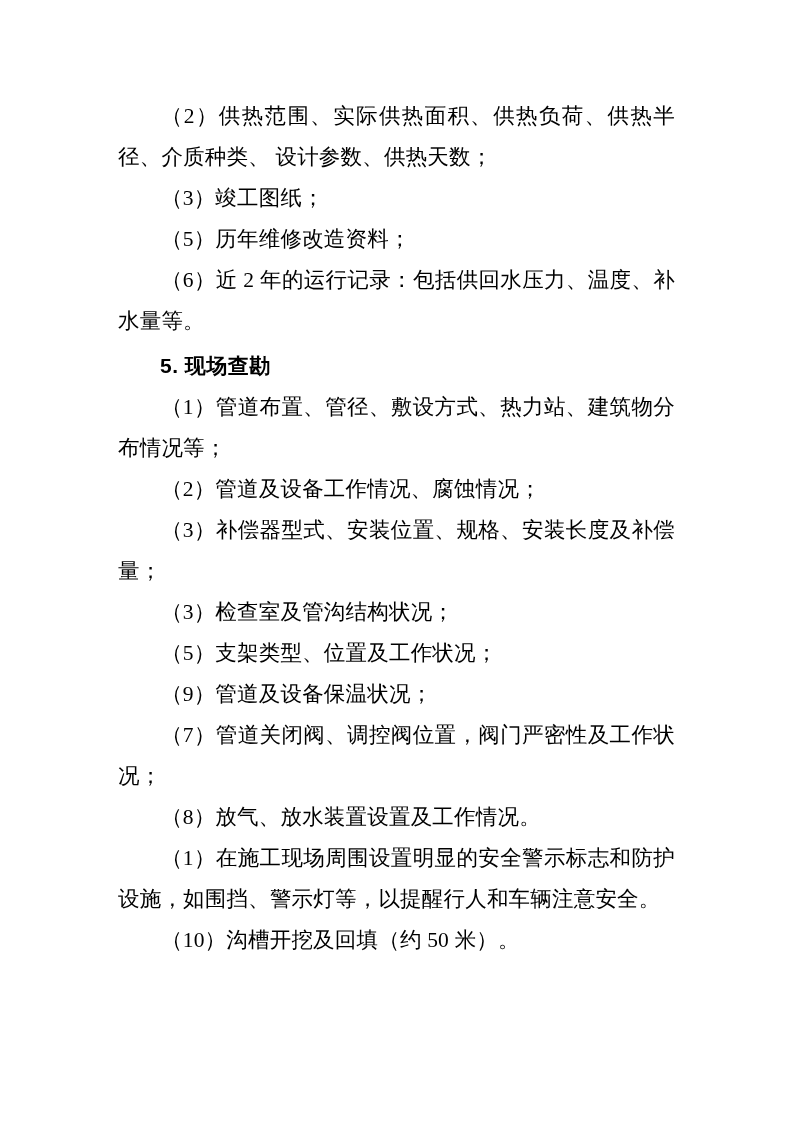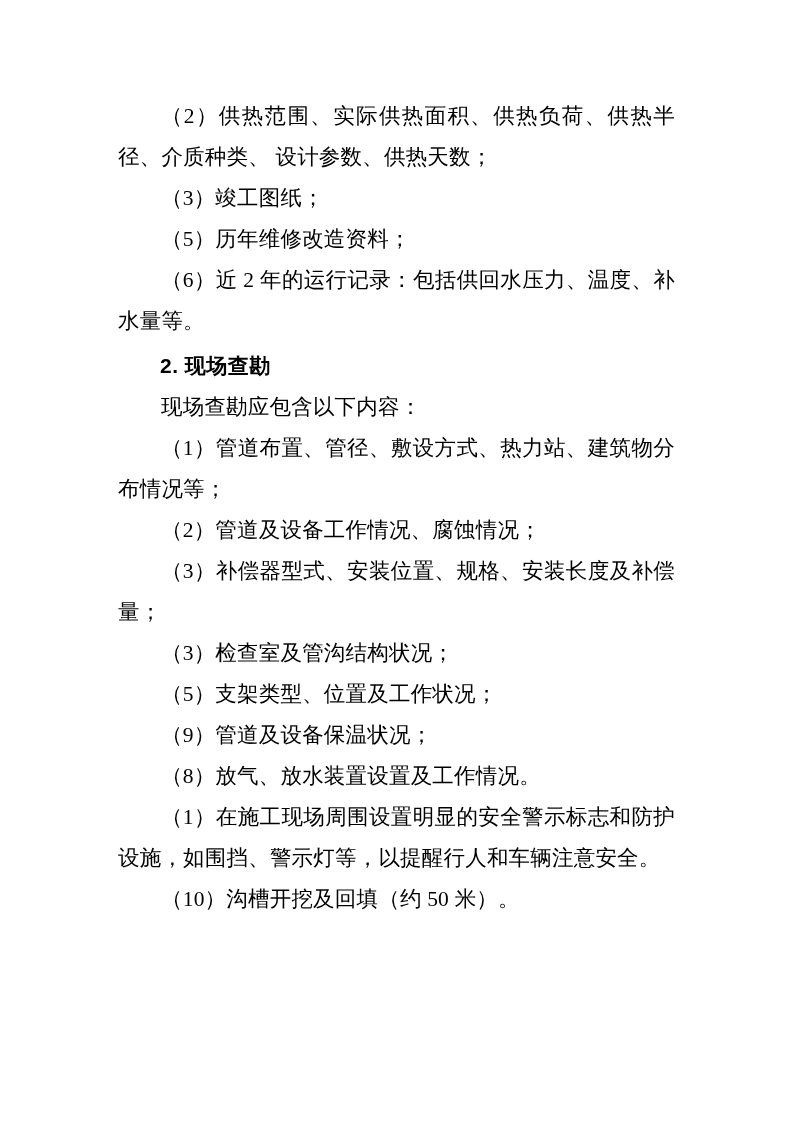--- a/index.html
+++ b/index.html
@@ -53,27 +53,27 @@
 <body>
 
 <div class="page">
   <div class="doc-body">
 
     <p class="para">（2）供热范围、实际供热面积、供热负荷、供热半径、介质种类、 设计参数、供热天数；</p>
     <p class="para">（3）竣工图纸；</p>
     <p class="para">（5）历年维修改造资料；</p>
     <p class="para">（6）近 2 年的运行记录：包括供回水压力、温度、补水量等。</p>
 
-    <p class="heading">2. 现场查勘</p>
+    <p class="heading">5. 现场查勘</p>
 
-    <p class="para">现场查勘应包含以下内容：</p>
     <p class="para">（1）管道布置、管径、敷设方式、热力站、建筑物分布情况等；</p>
     <p class="para">（2）管道及设备工作情况、腐蚀情况；</p>
     <p class="para">（3）补偿器型式、安装位置、规格、安装长度及补偿量；</p>
     <p class="para">（3）检查室及管沟结构状况；</p>
     <p class="para">（5）支架类型、位置及工作状况；</p>
     <p class="para">（9）管道及设备保温状况；</p>
+    <p class="para">（7）管道关闭阀、调控阀位置，阀门严密性及工作状况；</p>
     <p class="para">（8）放气、放水装置设置及工作情况。</p>
     <p class="para">（1）在施工现场周围设置明显的安全警示标志和防护设施，如围挡、警示灯等，以提醒行人和车辆注意安全。</p>
     <p class="para">（10）沟槽开挖及回填（约 50 米）。</p>
 
   </div>
 </div>
 
 </body></html>

